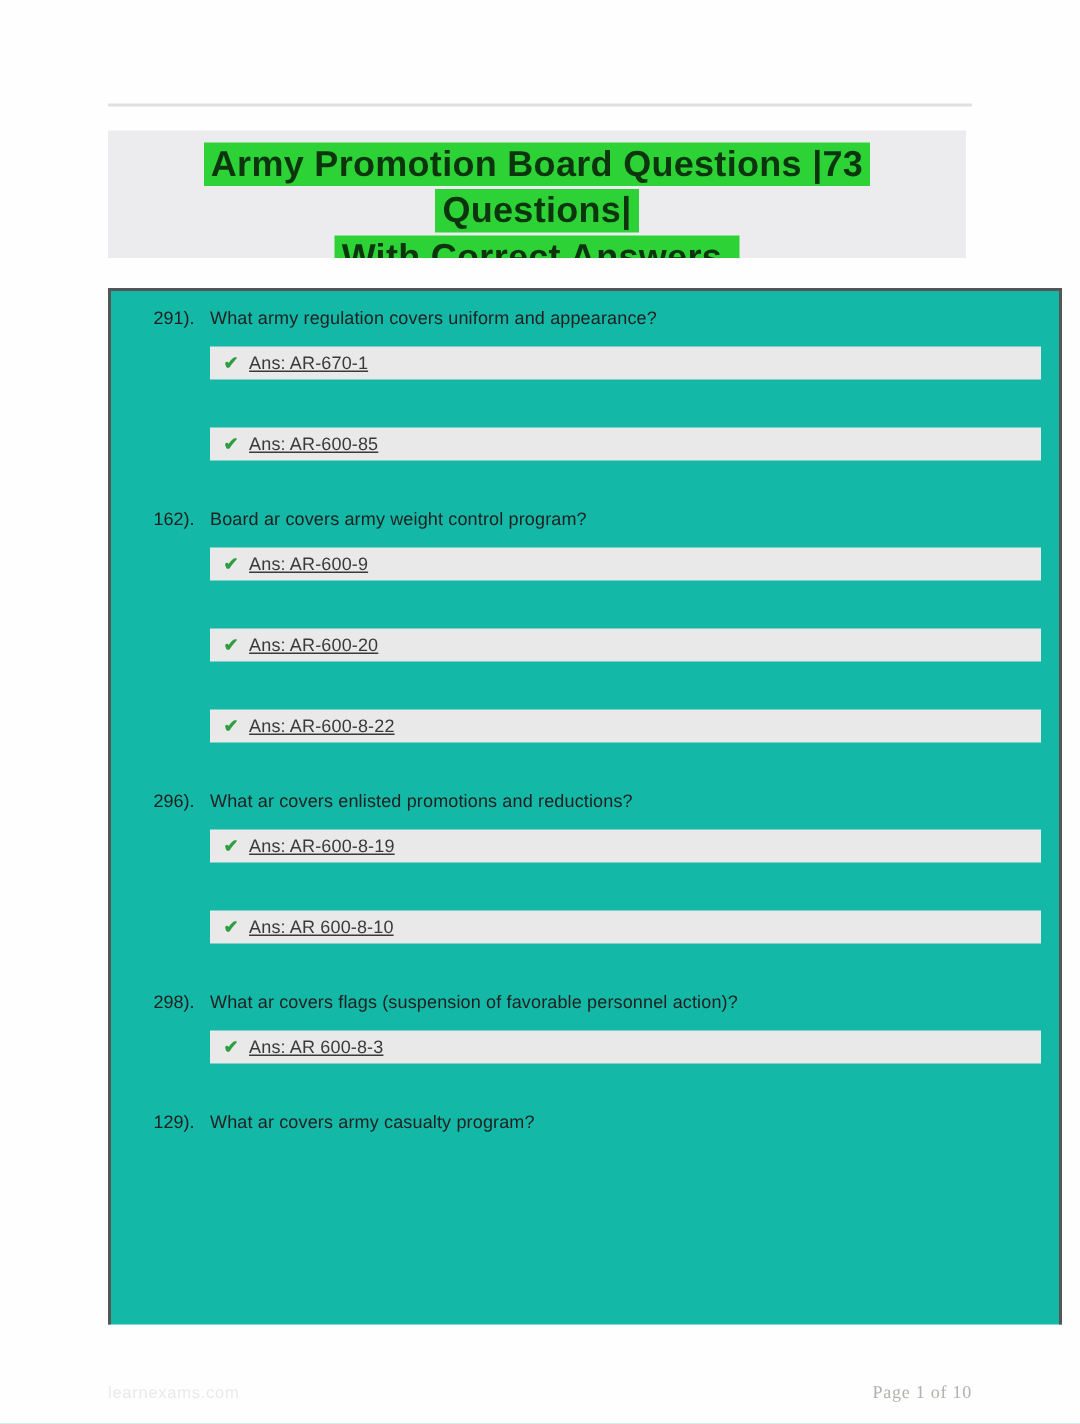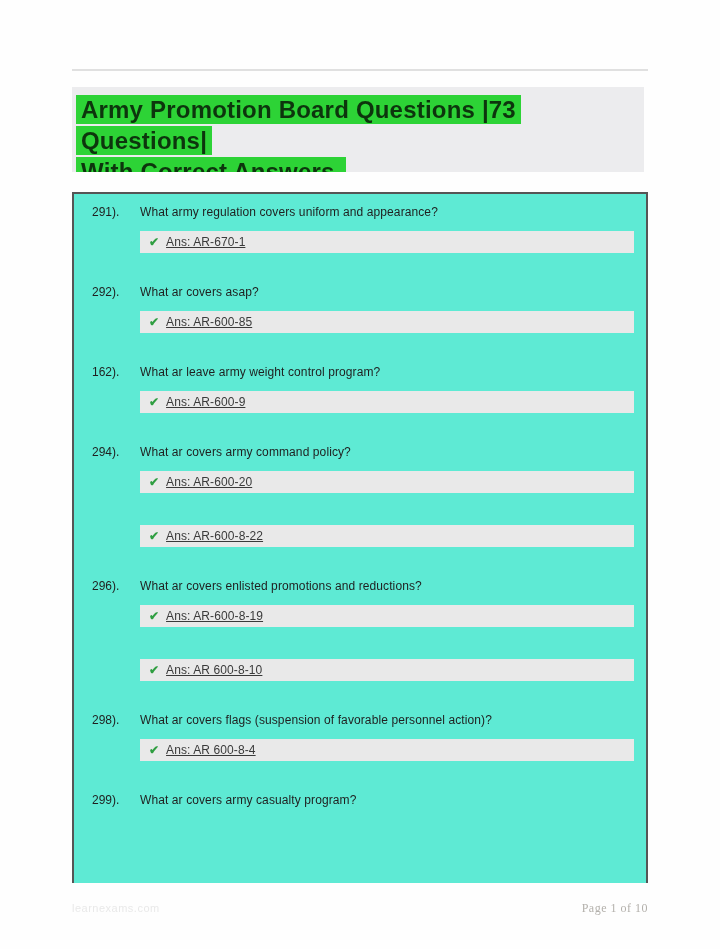--- a/index.html
+++ b/index.html
@@ -9,20 +9,21 @@
     height: 949px;
     background: #fdfdfd;
     font-family: "Liberation Sans", sans-serif;
     position: relative;
     overflow: hidden;
   }
   .page {
     position: absolute;
     inset: 0;
     background: #fefefe;
+    text-align: center;
   }
   .top-divider {
     position: absolute;
     left: 72px;
     top: 69px;
     width: 576px;
     height: 2px;
     background: #e0e0e0;
   }
   .title-block {
@@ -45,28 +46,28 @@
     font-weight: bold;
     letter-spacing: 0.2px;
     padding: 1px 5px;
     -webkit-box-decoration-break: clone;
     box-decoration-break: clone;
   }
   .content-box {
     position: absolute;
     left: 72px;
     top: 192px;
-    width: 576px;
+    width: 636px;
     height: 691px;
     box-sizing: border-box;
     border: 2px solid var(--box-border, #555555);
     border-bottom: none;
     padding-top: 11px;
     overflow: hidden;
-    background: #5eead4;
+    background: #14b8a6;
   }
   .qa-item { margin-bottom: 32px; }
   .q-line {
     display: flex;
     align-items: baseline;
   }
   .q-num {
     flex: 0 0 48px;
     margin-left: 18px;
     font-size: 12px;
@@ -111,20 +112,21 @@
   .watermark {
     font-size: 11px;
     color: #e9e9e9;
     letter-spacing: 0.5px;
   }
   .page-indicator {
     font-family: "Liberation Serif", serif;
     font-size: 12px;
     color: #b3b0ab;
     letter-spacing: 0.5px;
+    margin-top: 20px;
   }
 </style>
 </head>
 <body>
 
 <div class="page">
 
   <div class="top-divider"></div>
 
   <div class="title-block">
@@ -137,46 +139,38 @@
         <span class="q-num">291).</span>
         <span class="q-text">What army regulation covers uniform and appearance?</span>
       </div>
       <div class="answer-bar">
         <span class="check-icon">✔</span>
         <span class="answer-text">Ans: AR-670-1</span>
       </div>
     </div>
 
     <div class="qa-item">
-      <div class="q-line">
-        <span class="q-num">292).</span>
-        <span class="q-text">What ar covers asap?</span>
-      </div>
       <div class="answer-bar">
         <span class="check-icon">✔</span>
         <span class="answer-text">Ans: AR-600-85</span>
       </div>
     </div>
 
     <div class="qa-item">
       <div class="q-line">
         <span class="q-num">162).</span>
-        <span class="q-text">What ar leave army weight control program?</span>
+        <span class="q-text">Board ar covers army weight control program?</span>
       </div>
       <div class="answer-bar">
         <span class="check-icon">✔</span>
         <span class="answer-text">Ans: AR-600-9</span>
       </div>
     </div>
 
     <div class="qa-item">
-      <div class="q-line">
-        <span class="q-num">294).</span>
-        <span class="q-text">What ar covers army command policy?</span>
-      </div>
       <div class="answer-bar">
         <span class="check-icon">✔</span>
         <span class="answer-text">Ans: AR-600-20</span>
       </div>
     </div>
 
     <div class="qa-item">
       <div class="answer-bar">
         <span class="check-icon">✔</span>
         <span class="answer-text">Ans: AR-600-8-22</span>
@@ -201,27 +195,27 @@
       </div>
     </div>
 
     <div class="qa-item">
       <div class="q-line">
         <span class="q-num">298).</span>
         <span class="q-text">What ar covers flags (suspension of favorable personnel action)?</span>
       </div>
       <div class="answer-bar">
         <span class="check-icon">✔</span>
-        <span class="answer-text">Ans: AR 600-8-4</span>
-      </div>
-    </div>
-
-    <div class="qa-item">
-      <div class="q-line">
-        <span class="q-num">299).</span>
+        <span class="answer-text">Ans: AR 600-8-3</span>
+      </div>
+    </div>
+
+    <div class="qa-item">
+      <div class="q-line">
+        <span class="q-num">129).</span>
         <span class="q-text">What ar covers army casualty program?</span>
       </div>
 
     </div>
   </div>
 
   <div class="footer-row">
     <span class="watermark">learnexams.com</span>
     <span class="page-indicator">Page 1 of 10</span>
   </div>

